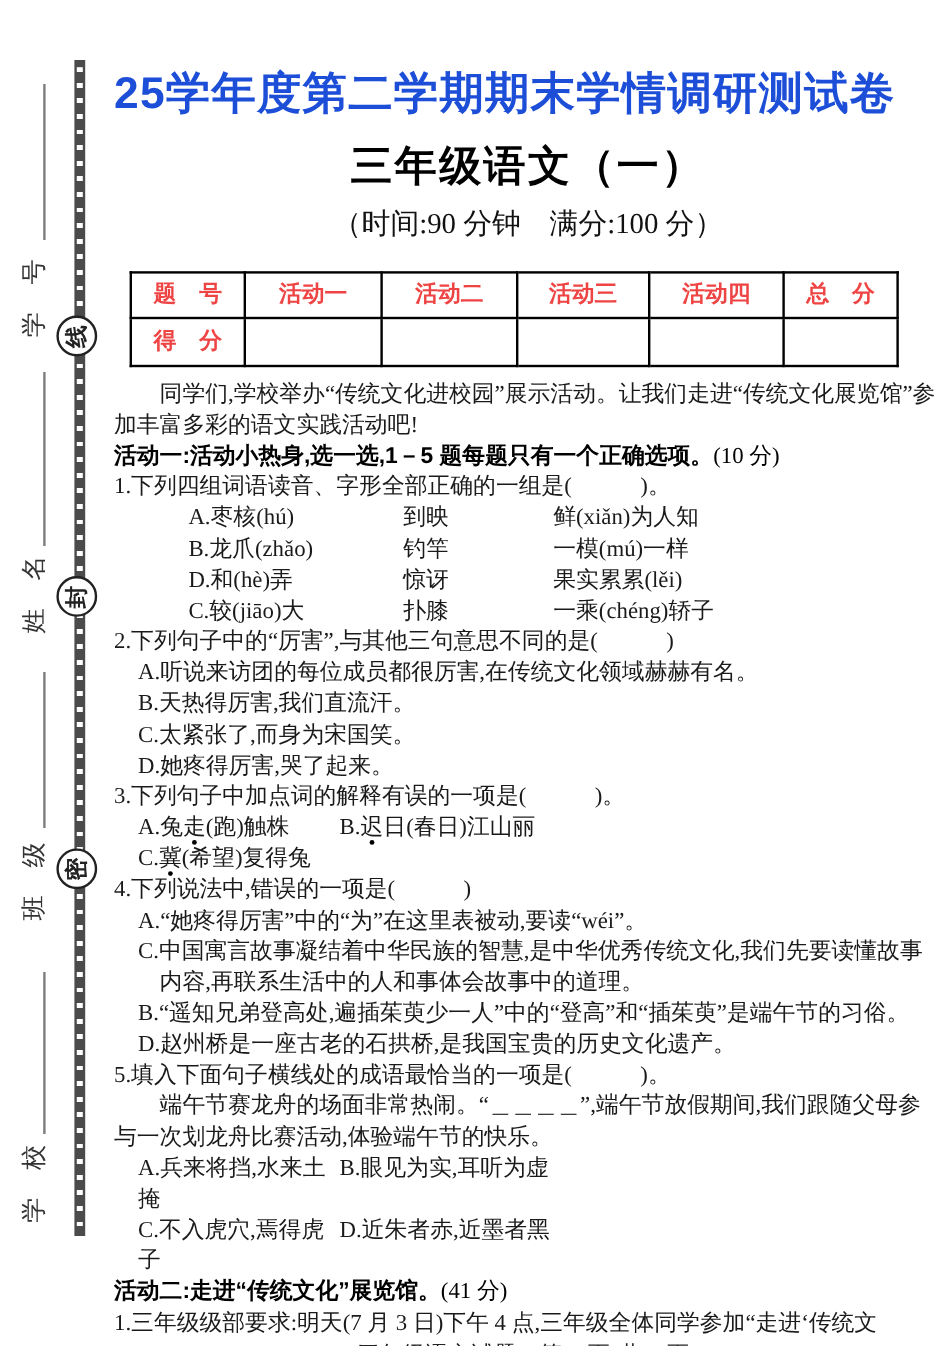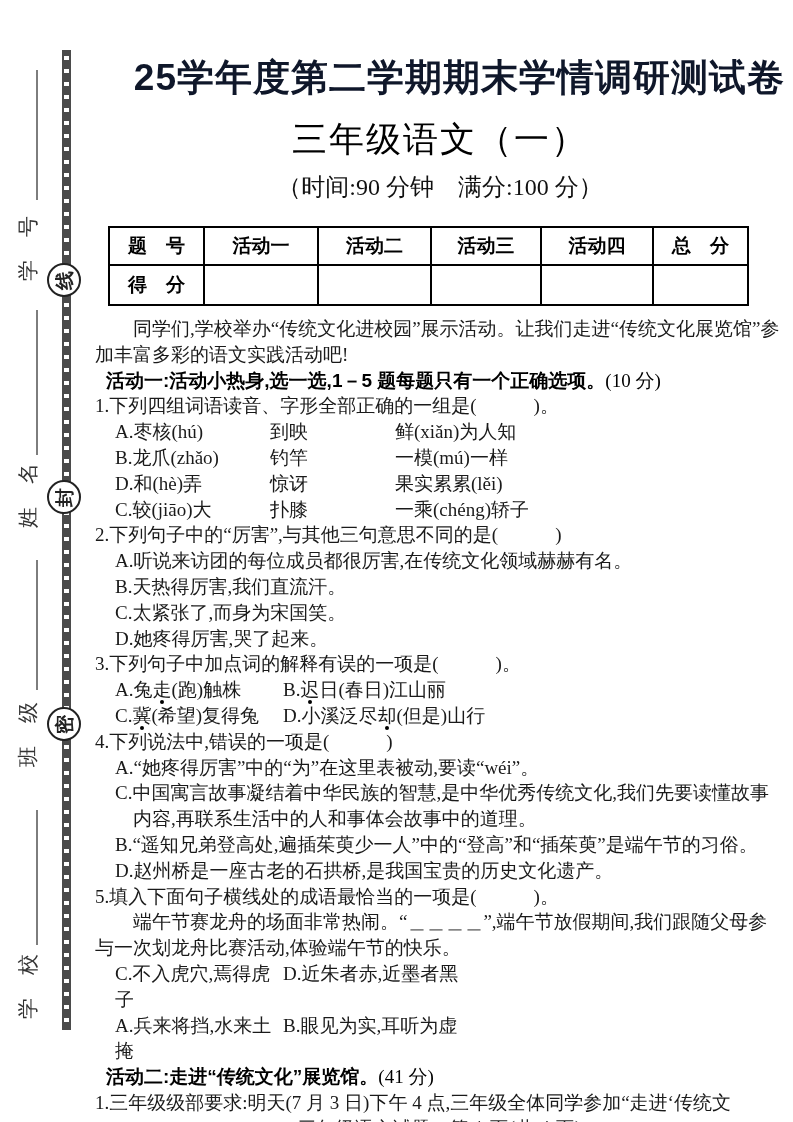--- a/index.html
+++ b/index.html
@@ -32,60 +32,60 @@
   }
   .seal-line{
     position:absolute;left:36px;width:2px;background:#7d7d7d;
   }
   
   #content{
     position:absolute;left:95px;top:48px;width:690px;
     font-size:19px;line-height:25.8px;
   }
   .exam-title{
-    margin:0;padding-top:8px;text-align:right;
-    font-family:"Liberation Sans","DejaVu Sans",sans-serif;
-    font-size:37px;font-weight:900;line-height:44px;letter-spacing:1px;color:#0f172a;
+    margin:0;padding-top:8px;text-align:left;
+    font-family:"Liberation Sans","DejaVu Sans",sans-serif;
+    font-size:37px;font-weight:900;line-height:44px;letter-spacing:1px;color:#1d4ed8;
   }
   .exam-subtitle{
     margin:16px 0 0 0;text-align:center;
     font-family:"Liberation Sans","DejaVu Sans",sans-serif;
-    font-size:35px;font-weight:400;line-height:46px;letter-spacing:2px;color:#000;
+    font-size:35px;font-weight:700;line-height:46px;letter-spacing:2px;color:#000;
   }
   .exam-meta{
     margin-top:12px;text-align:center;font-size:24px;line-height:26px;color:#111;
   }
   
   table.score{
     border-collapse:collapse;margin:26px 0 0 13px;table-layout:fixed;
   }
   table.score td{
     border:2px solid #000;height:36px;text-align:center;vertical-align:middle;
     font-family:"Liberation Sans","DejaVu Sans",sans-serif;
-    font-size:19px;font-weight:bold;color:#000000;padding:0;
+    font-size:19px;font-weight:bold;color:#ef4444;padding:0;
   }
   table.score tr:last-child td{height:38px;}
   
   .para{margin:0;text-indent:2em;}
   .intro{margin-top:10px;}
   .line{margin:0;}
   .nowrap{white-space:nowrap;overflow:hidden;}
   .headline{
     font-family:"Liberation Sans","DejaVu Sans",sans-serif;
-    font-weight:bold;color:#000;margin-left:11px;
+    font-weight:bold;color:#000;
   }
   .headline .score-note{
     font-family:"Liberation Serif","DejaVu Serif",serif;font-weight:normal;
   }
   .indent20{padding-left:20px;}
   .hang-c{padding-left:38px;text-indent:-18px;}
   .row{display:flex;}
   .pair-left{display:inline-block;width:168px;flex:0 0 168px;}
-  .q1c1{display:inline-block;width:155px;flex:0 0 155px;}
-  .q1c2{display:inline-block;width:125px;flex:0 0 125px;}
+  .q1c1{display:inline-block;width:155px;flex:0 0 155px;margin-left:42px;}
+  .q1c2{display:inline-block;width:125px;flex:0 0 125px;margin-left:24px;}
   .dot{position:relative;}
   .dot::after{
     content:'';position:absolute;left:50%;bottom:-4px;transform:translateX(-50%);
     width:4px;height:4px;border-radius:50%;background:#000;
   }
   .footer{
     margin-top:0;text-align:center;font-size:18px;color:#222;letter-spacing:1px;
   }
 </style>
 </head>
@@ -182,39 +182,38 @@
   <div class="line nowrap indent20">C.太紧张了,而身为宋国笑。</div>
   <div class="line nowrap indent20">D.她疼得厉害,哭了起来。</div>
 
   <div class="line nowrap">3.下列句子中加点词的解释有误的一项是(　　　)。</div>
   <div class="line row indent20">
     <span class="pair-left"><span>A.兔</span><span class="dot">走</span><span>(跑)触株</span></span>
     <span><span>B.</span><span class="dot">迟</span><span>日(春日)江山丽</span></span>
   </div>
   <div class="line row indent20">
     <span class="pair-left"><span>C.</span><span class="dot">冀</span><span>(希望)复得兔</span></span>
-    <span><span>D.小溪泛尽</span><span class="dot">却</span><span>(但是)山行</span></span>
   </div>
 
   <div class="line nowrap">4.下列说法中,错误的一项是(　　　)</div>
   <div class="line nowrap indent20">A.“她疼得厉害”中的“为”在这里表被动,要读“wéi”。</div>
   <div class="line hang-c">C.中国寓言故事凝结着中华民族的智慧,是中华优秀传统文化,我们先要读懂故事内容,再联系生活中的人和事体会故事中的道理。</div>
   <div class="line nowrap indent20">B.“遥知兄弟登高处,遍插茱萸少一人”中的“登高”和“插茱萸”是端午节的习俗。</div>
   <div class="line nowrap indent20">D.赵州桥是一座古老的石拱桥,是我国宝贵的历史文化遗产。</div>
 
   <div class="line nowrap">5.填入下面句子横线处的成语最恰当的一项是(　　　)。</div>
   <p class="para">端午节赛龙舟的场面非常热闹。“＿＿＿＿”,端午节放假期间,我们跟随父母参与一次划龙舟比赛活动,体验端午节的快乐。</p>
   <div class="line row indent20">
+    <span class="pair-left">A.兵来将挡,水来土掩</span>
+    <span>B.眼见为实,耳听为虚</span>
+  </div>
+  <div class="line row indent20">
     <span class="pair-left">C.不入虎穴,焉得虎子</span>
     <span>D.近朱者赤,近墨者黑</span>
   </div>
-  <div class="line row indent20">
-    <span class="pair-left">A.兵来将挡,水来土掩</span>
-    <span>B.眼见为实,耳听为虚</span>
-  </div>
 
   <div class="line headline">
     <span>活动二:走进“传统文化”展览馆。</span><span class="score-note">(41 分)</span>
   </div>
   <div class="line nowrap">1.三年级级部要求:明天(7 月 3 日)下午 4 点,三年级全体同学参加“走进‘传统文</div>
 
   <div class="footer">三年级语文试题　第 1 页(共 4 页)</div>
 
 </div>
 

